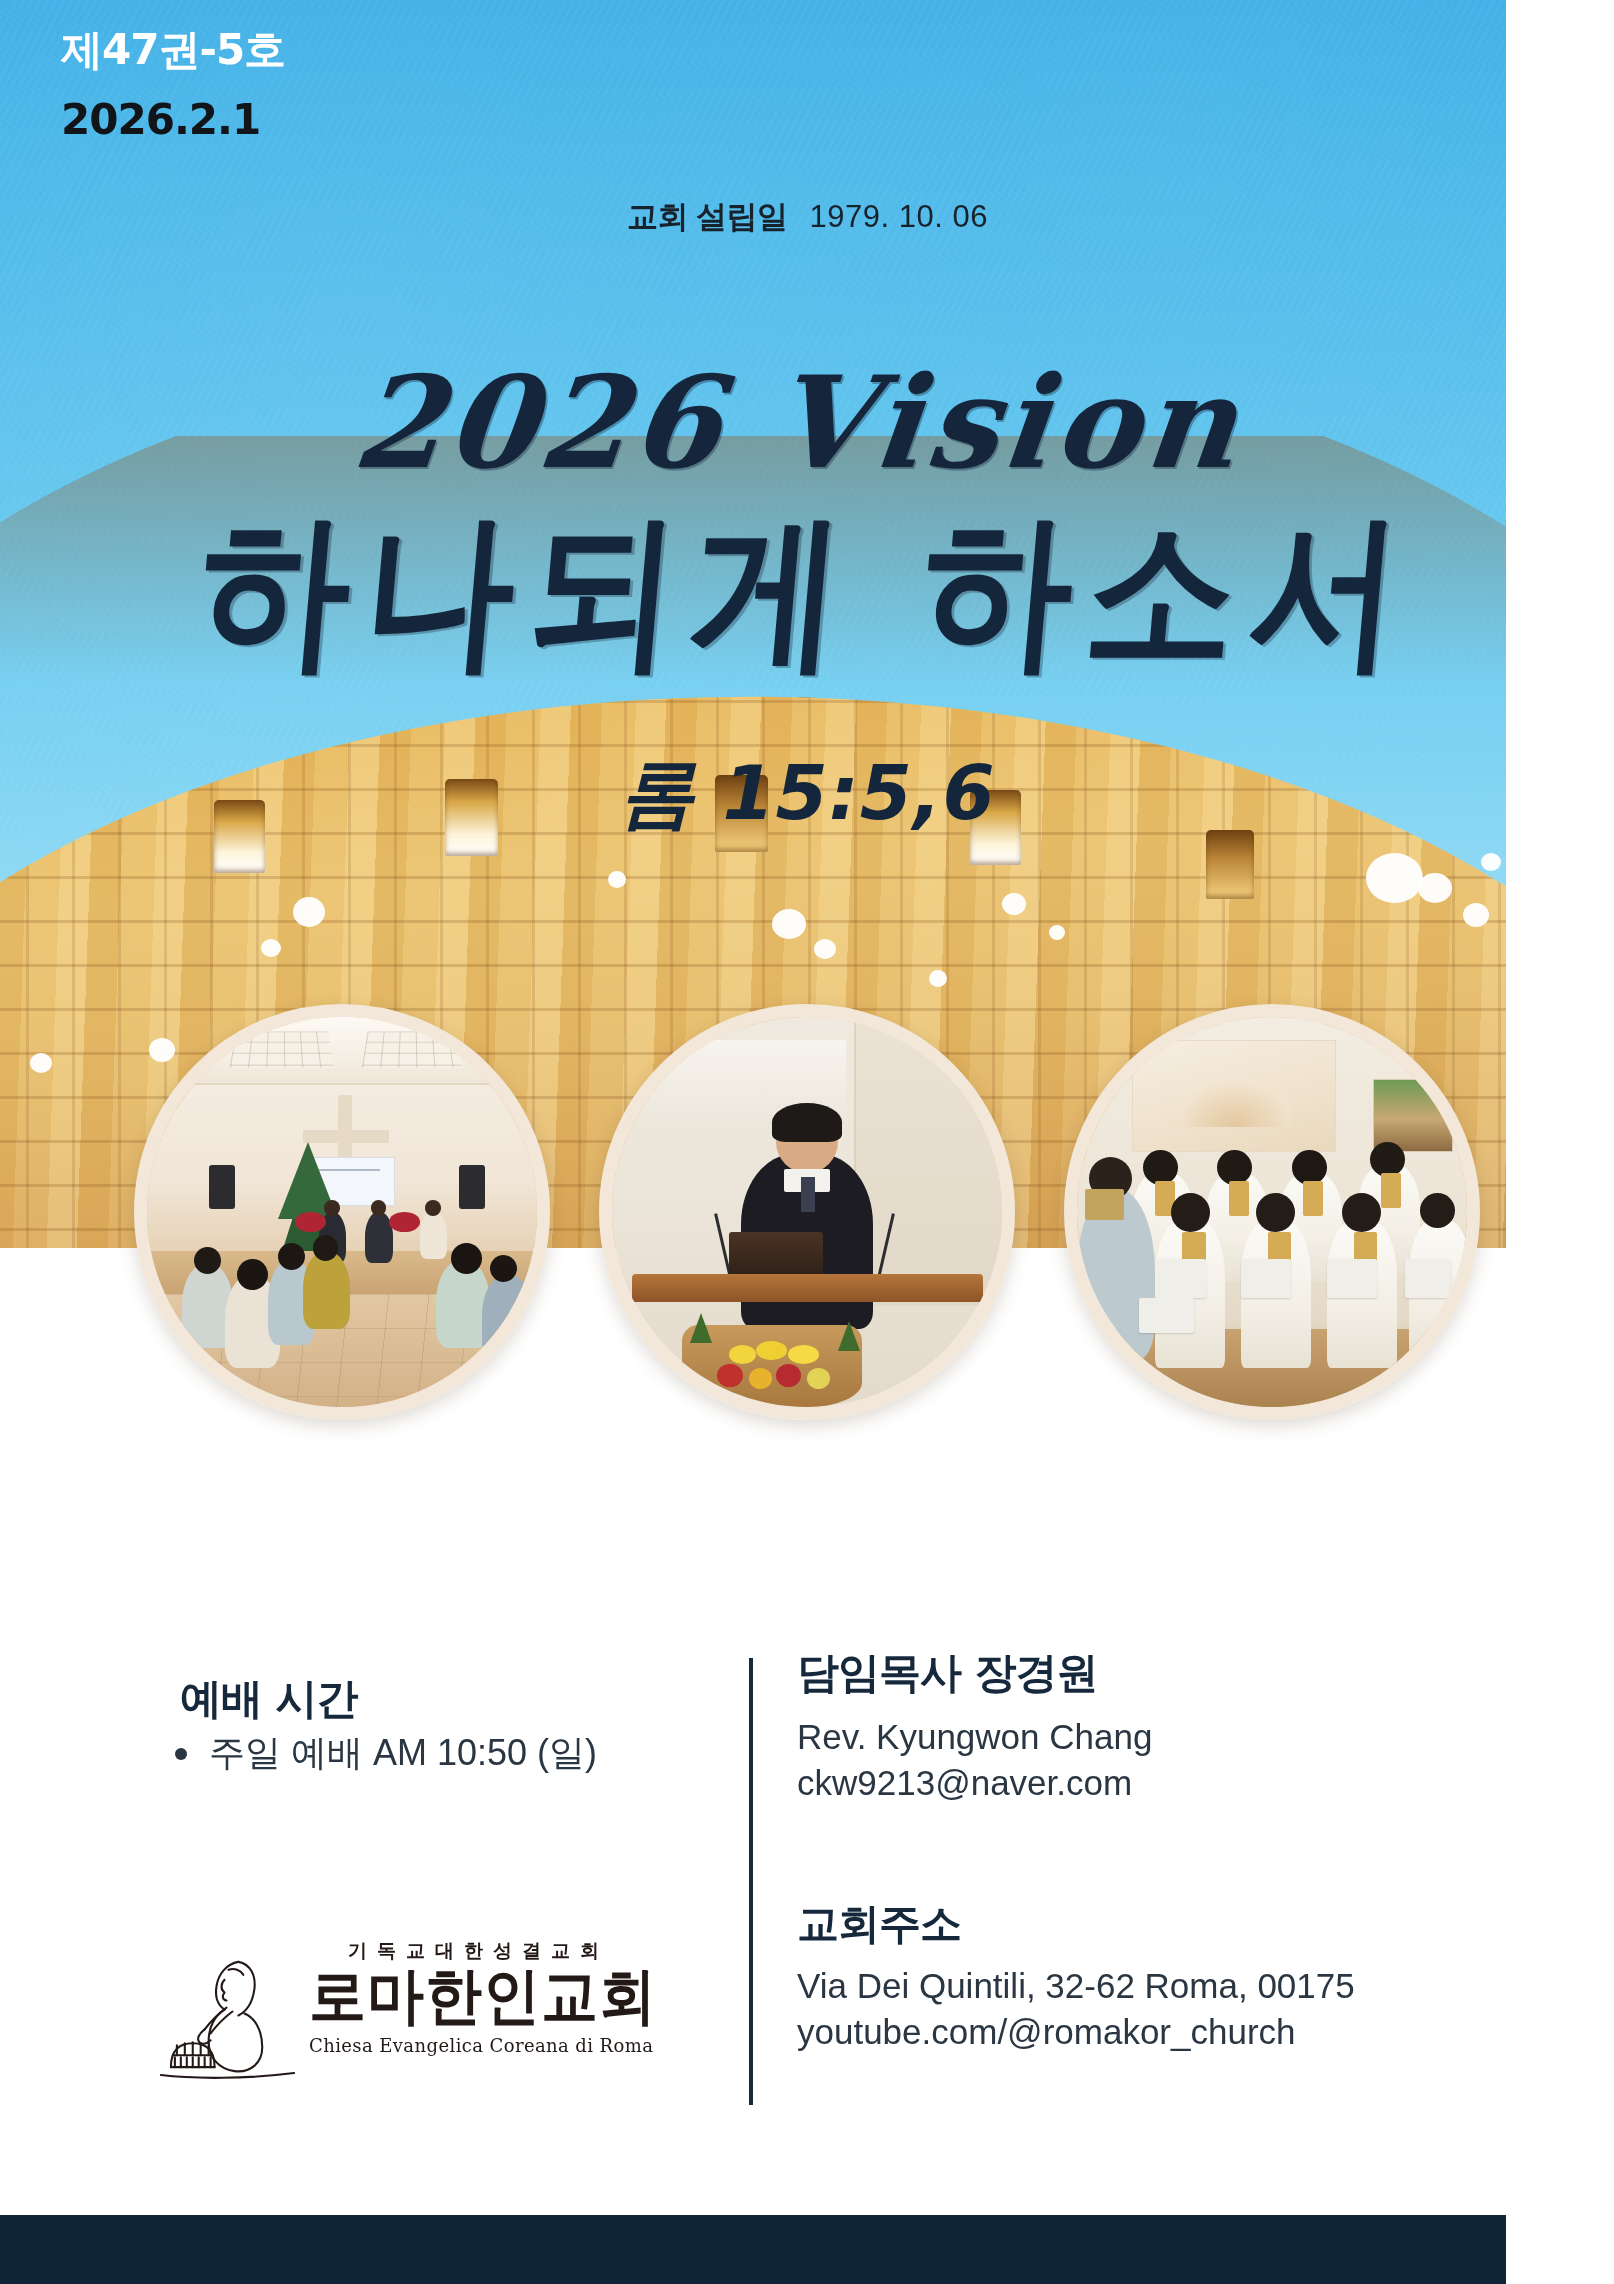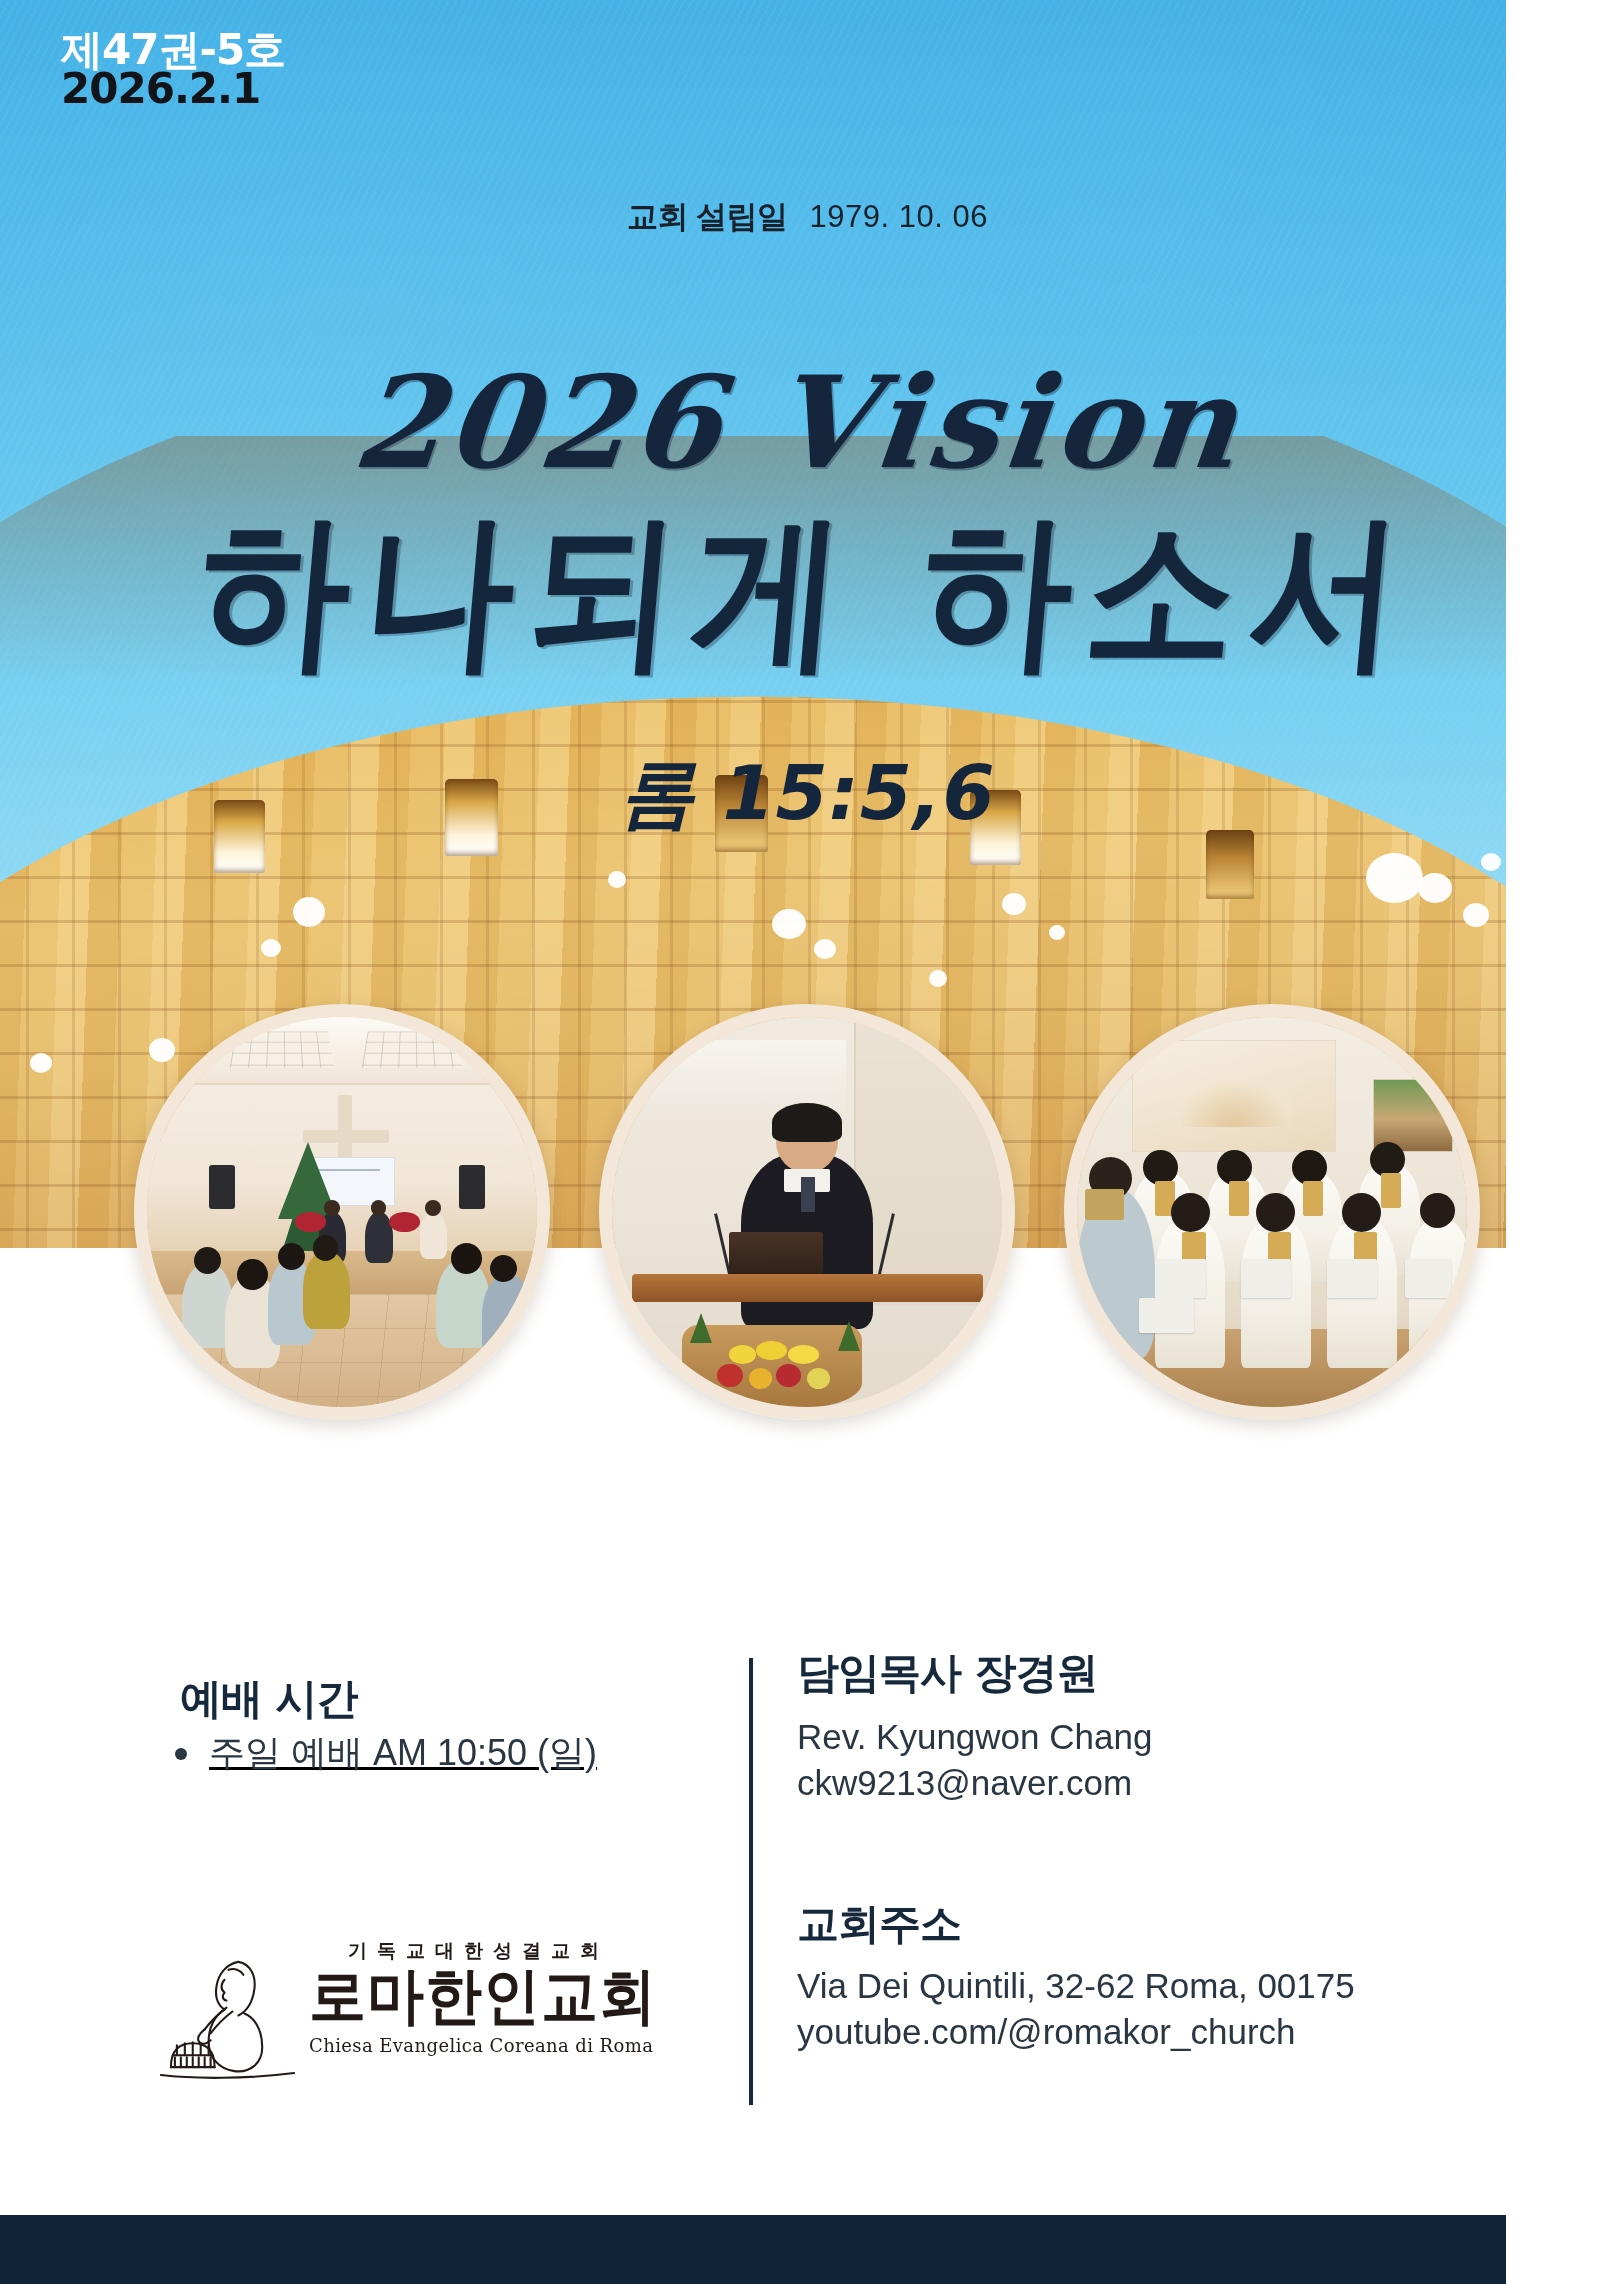--- a/index.html
+++ b/index.html
@@ -156,21 +156,21 @@
     white-space: nowrap;
   }
   .issue-no {
     left: 61px;
     top: 22px;
     font-size: 42px;
     color: #ffffff;
   }
   .issue-date {
     left: 61px;
-    top: 64px;
+    top: 95px;
     font-size: 42px;
     color: #111418;
   }
 
   .founding {
     position: absolute;
     left: 0;
     top: 196px;
     width: 1615px;
     text-align: center;
@@ -460,21 +460,20 @@
   }
 
   .worship-title { left: 180px; top: 1671px; }
   .worship-list {
     position: absolute;
     left: 158px;
     top: 1735px;
     margin: 0;
     padding: 0 0 0 51px;
     list-style: none;
-    text-decoration: underline;
   }
   .worship-list li {
     position: relative;
     font-size: 36px;
     line-height: 1.0;
     color: #2a3642;
     margin-bottom: 29px;
     white-space: nowrap;
   }
   .worship-list li:before {

